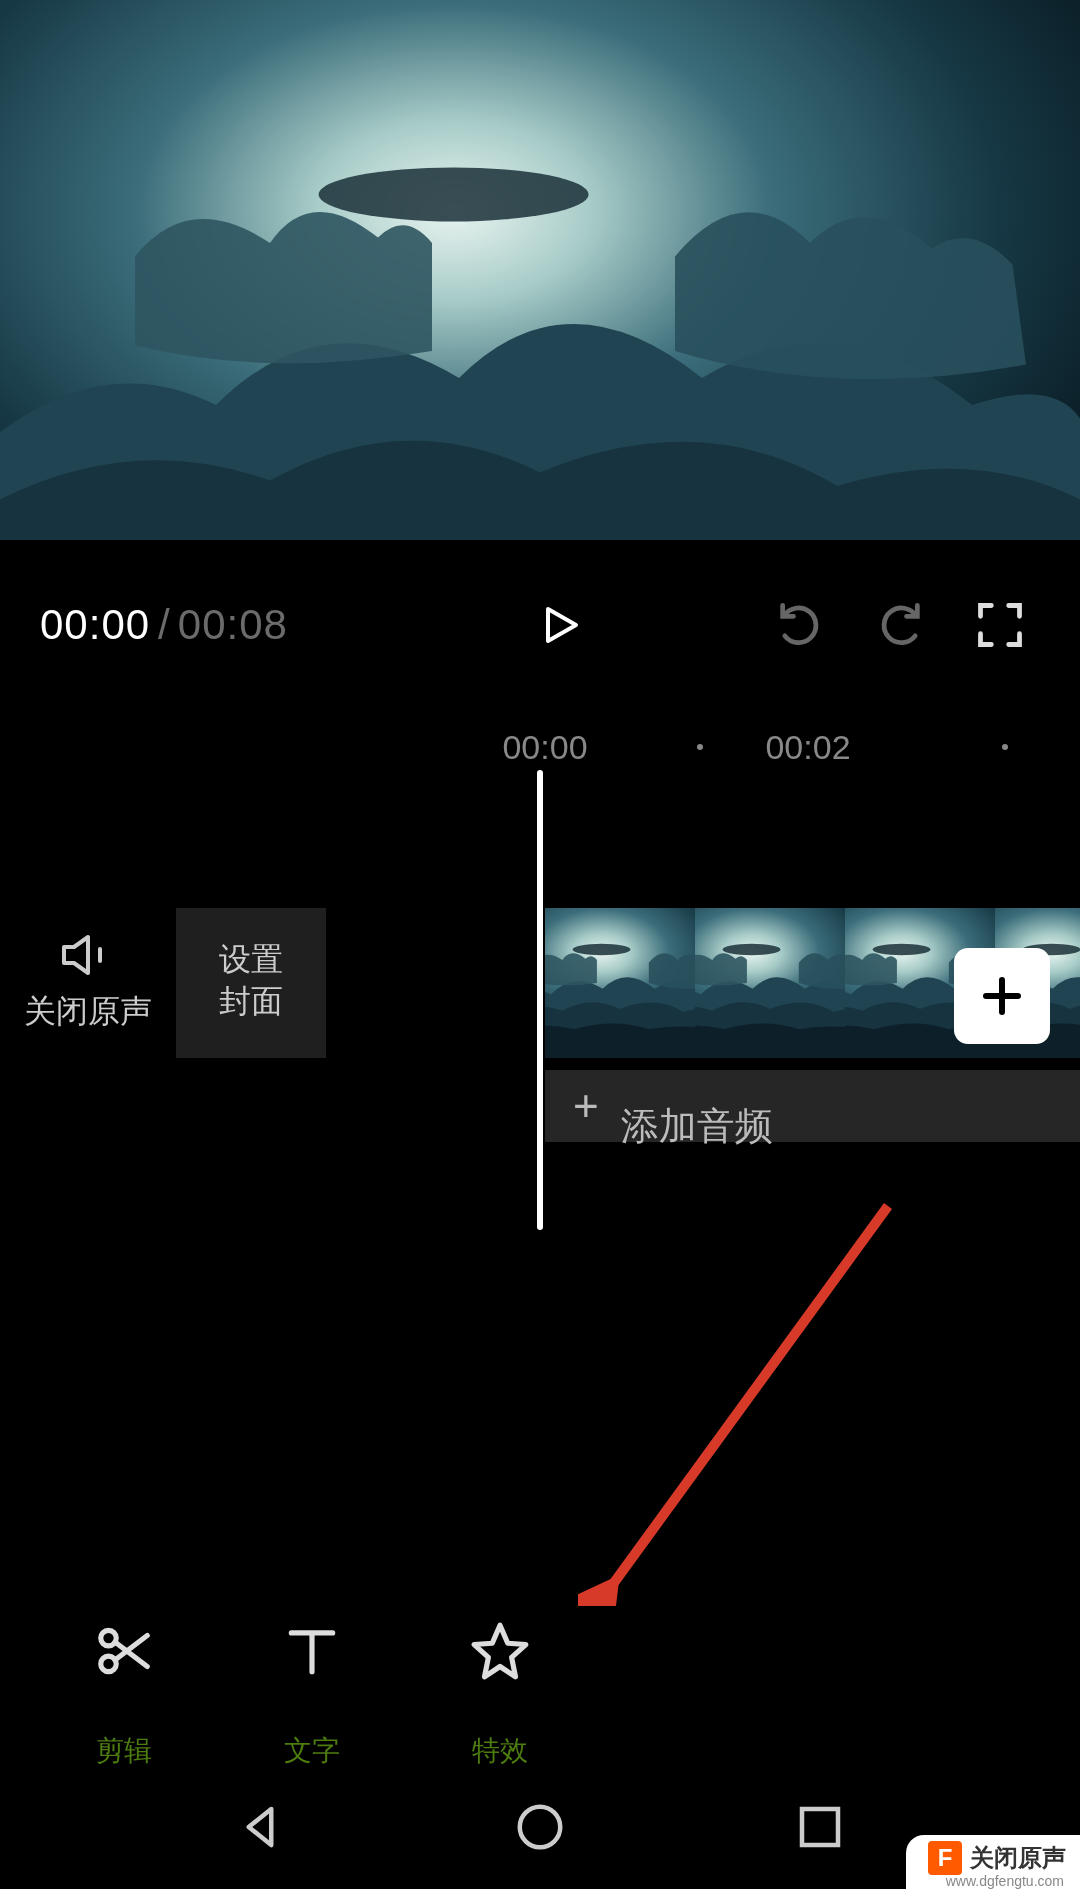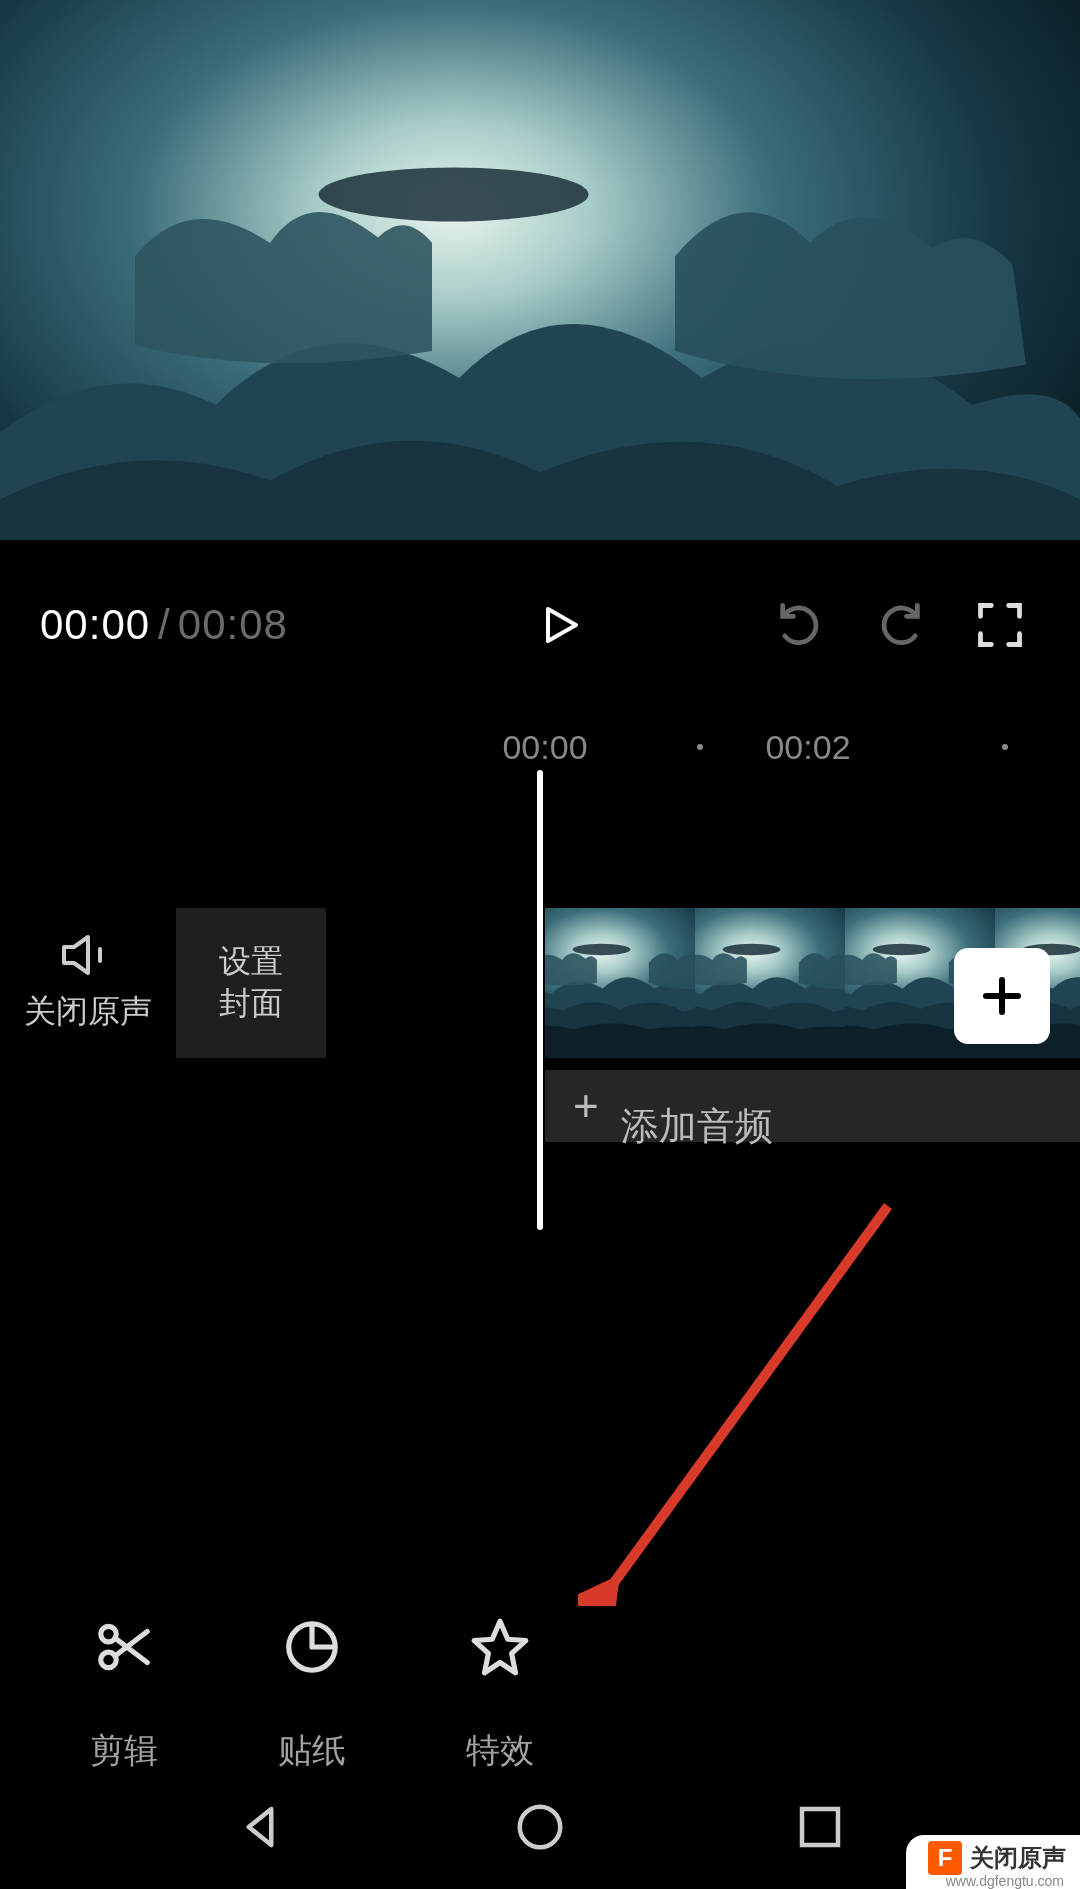--- a/index.html
+++ b/index.html
@@ -17,34 +17,34 @@
   .ctrl-ico svg { width: 52px; height: 52px; }
   .ruler { height: 60px; position: relative; }
   .ruler-mark { position: absolute; top: 18px; font-size: 34px; color: #888; transform: translateX(-50%); }
   .ruler-dot { position: absolute; top: 34px; width: 6px; height: 6px; background: #888; border-radius: 50%; transform: translateX(-50%); }
   .timeline-zone { position: relative; height: 480px; }
   .playhead { position: absolute; left: 540px; top: 0; width: 6px; height: 460px; background: #fff; transform: translateX(-50%); z-index: 5; border-radius: 3px; }
   .track-row { position: absolute; top: 138px; left: 0; right: 0; height: 150px; display: flex; align-items: center; }
   .mute-col { width: 176px; display: flex; flex-direction: column; align-items: center; gap: 14px; }
   .mute-col svg { width: 56px; height: 44px; }
   .mute-col span, .cover-btn span { font-size: 32px; color: #ccc; text-align: center; line-height: 1.3; }
-  .cover-btn { width: 150px; height: 150px; background: #1f1f1f; display: flex; align-items: center; justify-content: center; margin-right: 90px; }
+  .cover-btn { width: 150px; height: 150px; background: #1f1f1f; display: flex; align-items: center; justify-content: center; margin-right: 90px; font-family: Liberation Mono, monospace; }
   .clip-strip { position: absolute; left: 545px; top: 0; height: 150px; display: flex; }
   .clip-thumb { width: 150px; height: 150px; overflow: hidden; }
   .clip-thumb svg { width: 100%; height: 100%; }
   .add-clip { position: absolute; right: 30px; top: 40px; width: 96px; height: 96px; background: #fff; border-radius: 14px; display: flex; align-items: center; justify-content: center; z-index: 6; }
   .add-clip svg { width: 48px; height: 48px; }
   .audio-row { position: absolute; left: 545px; top: 300px; height: 72px; width: 535px; background: #262626; display: flex; align-items: center; padding-left: 28px; gap: 22px; }
   .audio-row .plus { font-size: 44px; color: #bbb; font-weight: 300; line-height: 1; }
   .audio-row .txt { font-size: 38px; color: #bbb; margin-top: 40px; }
   .annotation-arrow { position: absolute; left: 578px; top: 1196px; z-index: 20; pointer-events: none; }
   .tools { position: absolute; left: 0; right: 0; top: 1600px; height: 190px; display: flex; align-items: center; }
   .tool { width: 188px; display: flex; flex-direction: column; align-items: center; gap: 22px; flex-shrink: 0; }
   .tool svg { width: 62px; height: 62px; }
-  .tool span { font-size: 34px; color: #a3a3a3; margin-top: 28px; }
+  .tool span { font-size: 28px; color: #4d7c0f; margin-top: 28px; }
   .tool:first-child { margin-left: 30px; }
   .navbar { position: absolute; left: 0; right: 0; bottom: 0; height: 120px; display: flex; justify-content: space-around; align-items: center; padding: 0 120px; }
   .navbar svg { width: 54px; height: 54px; }
   .watermark { position: absolute; right: 0; bottom: 0; background: #fff; color: #333; font-size: 24px; padding: 6px 14px 14px 22px; border-top-left-radius: 18px; display: flex; align-items: center; gap: 8px; z-index: 30; }
   .watermark .logo { width: 34px; height: 34px; background: #ff5a00; display: flex; align-items: center; justify-content: center; color: #fff; font-weight: bold; font-size: 24px; border-radius: 4px; }
   .watermark .sub { font-size: 14px; color: #888; position: absolute; right: 16px; bottom: 0px; }
 </style>
 </head>
 <body>
 
@@ -164,23 +164,23 @@
   <div class="tool">
     <svg viewBox="0 0 24 24">
         <circle cx="6" cy="7" r="3" fill="none" stroke="#ddd" stroke-width="2"></circle>
         <circle cx="6" cy="17" r="3" fill="none" stroke="#ddd" stroke-width="2"></circle>
         <path d="M8.5 8.5 L21 18 M8.5 15.5 L21 6" stroke="#ddd" stroke-width="2" stroke-linecap="round"></path>
       </svg>
     <span>剪辑</span>
   </div>
   <div class="tool">
     <svg viewBox="0 0 24 24">
-        <path d="M12 3 A9 9 0 1 0 21 12 L12 12 Z M12 3 L12 12 L21 12 A9 9 0 0 0 12 3" fill="none" stroke="#ddd" stroke-width="2" stroke-linejoin="round"></path>
-      </svg>
-    <span>贴纸</span>
+        <path d="M4 5 L20 5 M12 5 L12 20" stroke="#ddd" stroke-width="2" stroke-linecap="round"></path>
+      </svg>
+    <span>文字</span>
   </div>
   <div class="tool">
     <svg viewBox="0 0 24 24">
         <path d="M12 2 L15 9 L22 9.5 L16.5 14.5 L18 22 L12 18 L6 22 L7.5 14.5 L2 9.5 L9 9 Z" fill="none" stroke="#ddd" stroke-width="2" stroke-linejoin="round"></path>
       </svg>
     <span>特效</span>
   </div>
 </div>
 
 <div class="navbar">

